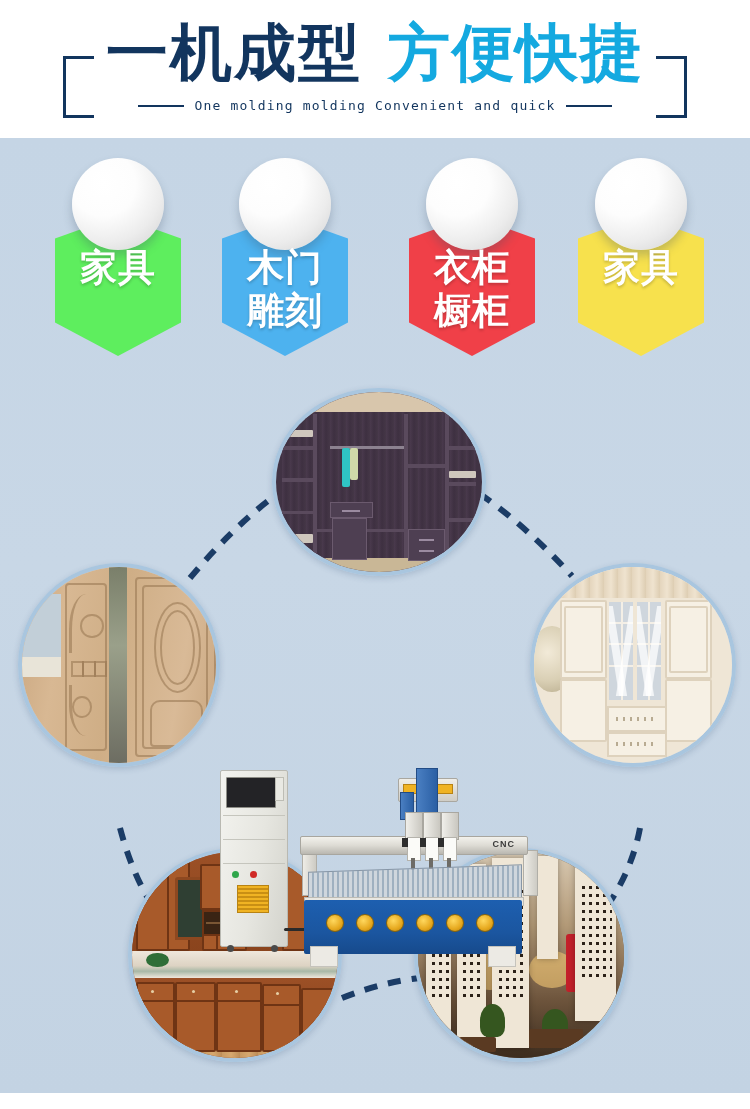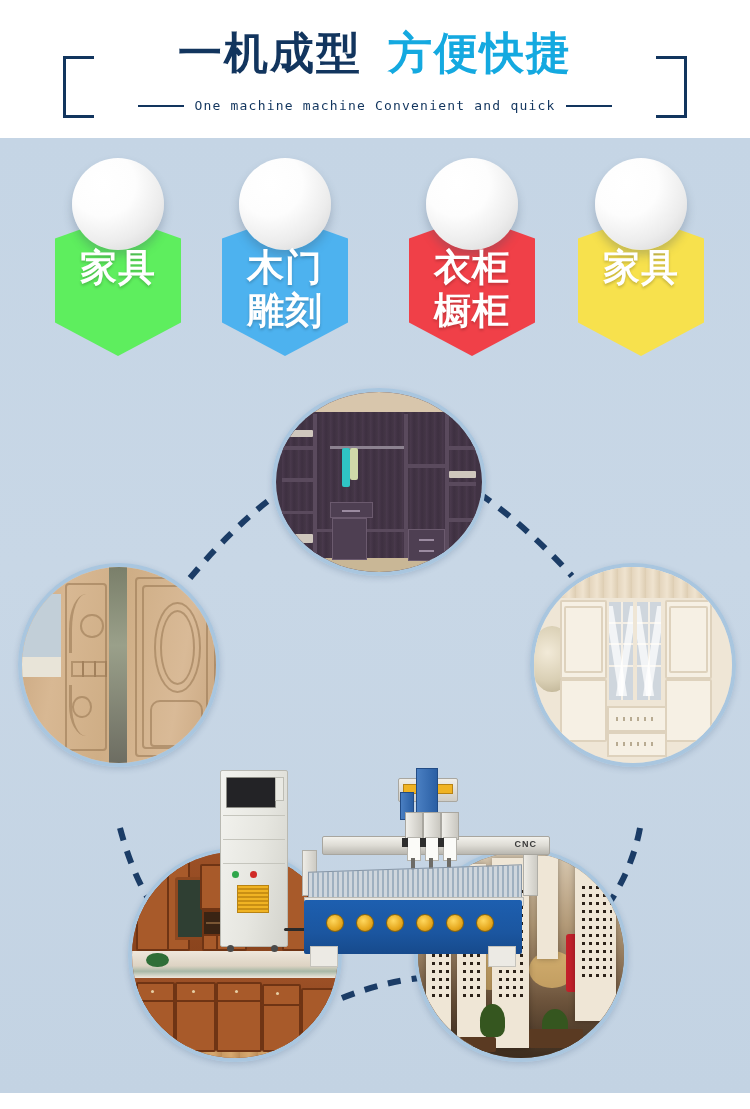--- a/index.html
+++ b/index.html
@@ -10,21 +10,21 @@
   }
   #page{position:relative;width:750px;height:1109px;overflow:hidden;background:#fff;}
 
   
   .header{position:absolute;left:0;top:0;width:750px;height:138px;background:#ffffff;overflow:hidden;}
   .bracket-l{position:absolute;left:63px;top:56px;width:28px;height:56px;
     border-left:3px solid #12355e;border-top:3px solid #12355e;border-bottom:3px solid #12355e;}
   .bracket-r{position:absolute;right:63px;top:56px;width:28px;height:56px;
     border-right:3px solid #12355e;border-top:3px solid #12355e;border-bottom:3px solid #12355e;}
   .title-row{position:absolute;left:0;top:14px;width:750px;text-align:center;white-space:nowrap;}
-  .t1,.t2{font-family:"DejaVu Sans","Liberation Sans",sans-serif;font-size:44px;font-weight:bold;letter-spacing:2px;line-height:78px;display:inline-block;vertical-align:middle;}
+  .t1,.t2{font-family:"DejaVu Sans","Liberation Sans",sans-serif;font-size:62px;font-weight:bold;letter-spacing:2px;line-height:78px;display:inline-block;vertical-align:middle;}
   .t1{color:#12355e;}
   .t2{color:#14a9e0;margin-left:26px;}
   .sub-wrap{position:absolute;left:0;top:96px;width:750px;text-align:center;white-space:nowrap;}
   .sub-dash{display:inline-block;vertical-align:middle;width:46px;height:2px;background:#12355e;}
   .sub-text{display:inline-block;vertical-align:middle;
     font-family:"DejaVu Sans Mono","Liberation Mono",monospace;
     font-size:13px;color:#12355e;letter-spacing:1.2px;padding:0 10px;background:#fff;}
 
   
   .panel{position:absolute;left:0;top:138px;width:750px;height:955px;
@@ -140,21 +140,21 @@
     background:linear-gradient(180deg,#1d5fb0 0%,#1b56a0 60%,#164a8c 100%);border-radius:2px;}
   .bed-base .dial{position:absolute;top:14px;width:16px;height:16px;border-radius:50%;
     background:radial-gradient(circle at 40% 35%,#ffd85e 0%,#e6a81e 60%,#b4800f 100%);border:1px solid #8a6509;}
   .legs{position:absolute;left:92px;top:196px;width:218px;height:19px;}
   .legs .lg{position:absolute;top:0;width:26px;height:19px;background:#eceae4;border:1px solid #c5c3bc;}
   .table-top{position:absolute;left:96px;top:118px;width:212px;height:34px;
     background:repeating-linear-gradient(90deg,#cfd6dd 0px,#cfd6dd 3px,#9fb0c0 3px,#9fb0c0 5px);
     border:1px solid #8796a6;transform:skewY(-2deg);}
   .table-rail{position:absolute;left:92px;top:147px;width:218px;height:7px;background:#e9e7e1;border:1px solid #bdbbb4;}
   .gantry{position:absolute;left:88px;top:86px;width:226px;height:17px;
-    background:linear-gradient(180deg,#f2f1ec 0%,#dedcd5 48%,#b9b7b0 100%);border:1px solid #a8a69f;border-radius:2px;margin-left:22px;}
+    background:linear-gradient(180deg,#f2f1ec 0%,#dedcd5 48%,#b9b7b0 100%);border:1px solid #a8a69f;border-radius:2px;}
   .gantry .cnc-txt{position:absolute;right:12px;top:2px;font-size:9px;font-weight:bold;color:#3a3a3a;letter-spacing:1px;font-family:"Liberation Sans",sans-serif;}
   .gantry-leg{position:absolute;top:100px;width:13px;height:44px;background:linear-gradient(90deg,#eeece6,#cdcbc4);border:1px solid #b0aea7;}
   .spindle{position:absolute;top:62px;width:22px;height:62px;}
   .spindle .body{position:absolute;left:3px;top:0;width:16px;height:26px;background:linear-gradient(90deg,#f0efea,#c9c7c0);border:1px solid #a9a7a0;}
   .spindle .mid{position:absolute;left:5px;top:25px;width:12px;height:22px;background:#fbfbf8;border:1px solid #b5b3ac;}
   .spindle .tip{position:absolute;left:9px;top:46px;width:4px;height:14px;background:#6d6b66;}
   .spindle .blk{position:absolute;left:0px;top:26px;width:6px;height:9px;background:#2e2e2e;}
   .motorbox{position:absolute;left:186px;top:28px;width:58px;height:22px;
     background:linear-gradient(180deg,#f0eee8,#cfcdc6);border:1px solid #a9a7a0;border-radius:2px;}
   .motorbox .yel{position:absolute;top:5px;width:15px;height:8px;background:#f0b323;border:1px solid #b88313;}
@@ -171,21 +171,21 @@
 
 <div id="page">
 
   <div class="header">
     <div class="bracket-l"></div>
     <div class="bracket-r"></div>
     <div class="title-row">
       <span class="t1">一机成型</span><span class="t2">方便快捷</span>
     </div>
     <div class="sub-wrap">
-      <span class="sub-dash"></span><span class="sub-text">One machine machine Convenient and quick</span><span class="sub-dash"></span>
+      <span class="sub-dash"></span><span class="sub-text">One molding molding Convenient and quick</span><span class="sub-dash"></span>
     </div>
   </div>
 
   <div class="panel">
 
     <div class="badge" style="left:55px;top:20px;">
       <div class="ball"></div>
       <div class="hex" style="background:#5eee5e;"></div>
       <div class="hex-label">
         <span>家具</span>

